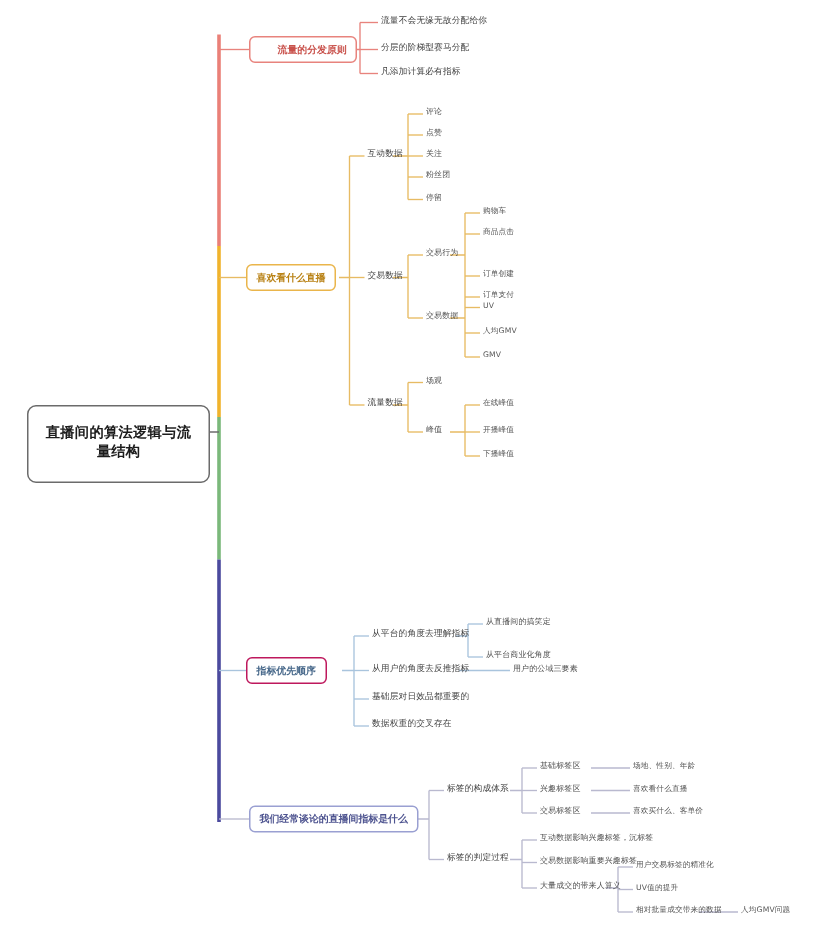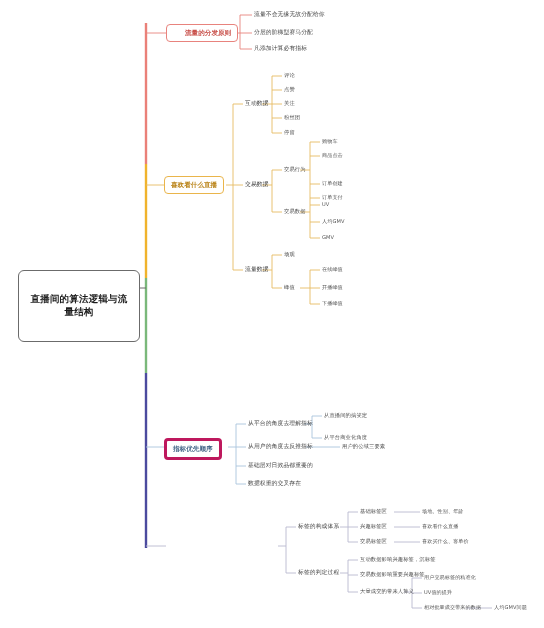--- a/index.html
+++ b/index.html
@@ -22,38 +22,38 @@
 
   
   .root{
     border:1.2px solid #6b6b6b;
     border-radius:6px;
     background:#ffffff;
     font-size:9.5px;
     font-weight:700;
     color:#1c1c1c;
     text-align:center;
-    padding:22px 7px;
+    padding:12px 7px;
     letter-spacing:.2px;
     white-space:normal;
   }
 
   
   .l1{
     border-radius:4px;
     background:#ffffff;
     font-size:6.6px;
     font-weight:700;
     text-align:center;
     padding:3.5px 6px;
     white-space:nowrap;
   }
   .l1.red{border:1px solid #e8837d;color:#c9524c;padding-left:18px;}
   .l1.amber{border:1px solid #eab54b;color:#b98215;}
-  .l1.blue{border:3px solid #be185d;color:#47688a;}
+  .l1.blue{border:1px solid #be185d;color:#47688a;}
   .l1.indigo{border:1px solid #9aa0d2;color:#4e5490;}
 
   
   .tx{
     font-size:5.4px;
     color:#4a4a4a;
     white-space:nowrap;
     letter-spacing:.1px;
   }
   .tx.lvl2{font-size:5.8px;color:#3f3f3f;}
@@ -209,20 +209,21 @@
   <div class="node tx lvl2" style="left:248px;top:420px;">从平台的角度去理解指标</div>
   <div class="node tx lvl3" style="left:324px;top:412px;">从直播间的搞笑定</div>
   <div class="node tx lvl3" style="left:324px;top:434px;">从平台商业化角度</div>
 
   <div class="node tx lvl2" style="left:248px;top:443px;">从用户的角度去反推指标</div>
   <div class="node tx lvl3" style="left:342px;top:443px;">用户的公域三要素</div>
 
   <div class="node tx lvl2" style="left:248px;top:462px;">基础层对日效品都重要的</div>
   <div class="node tx lvl2" style="left:248px;top:480px;">数据权重的交叉存在</div>
 
+  <div class="node l1 indigo" style="left:166px;top:537px;">我们经常谈论的直播间指标是什么</div>
 
   <div class="node tx lvl2" style="left:298px;top:523px;">标签的构成体系</div>
   <div class="node tx lvl3" style="left:360px;top:508px;">基础标签区</div>
   <div class="node tx lvl4" style="left:422px;top:508px;">场地、性别、年龄</div>
   <div class="node tx lvl3" style="left:360px;top:523px;">兴趣标签区</div>
   <div class="node tx lvl4" style="left:422px;top:523px;">喜欢看什么直播</div>
   <div class="node tx lvl3" style="left:360px;top:538px;">交易标签区</div>
   <div class="node tx lvl4" style="left:422px;top:538px;">喜欢买什么、客单价</div>
 
   <div class="node tx lvl2" style="left:298px;top:569px;">标签的判定过程</div>

